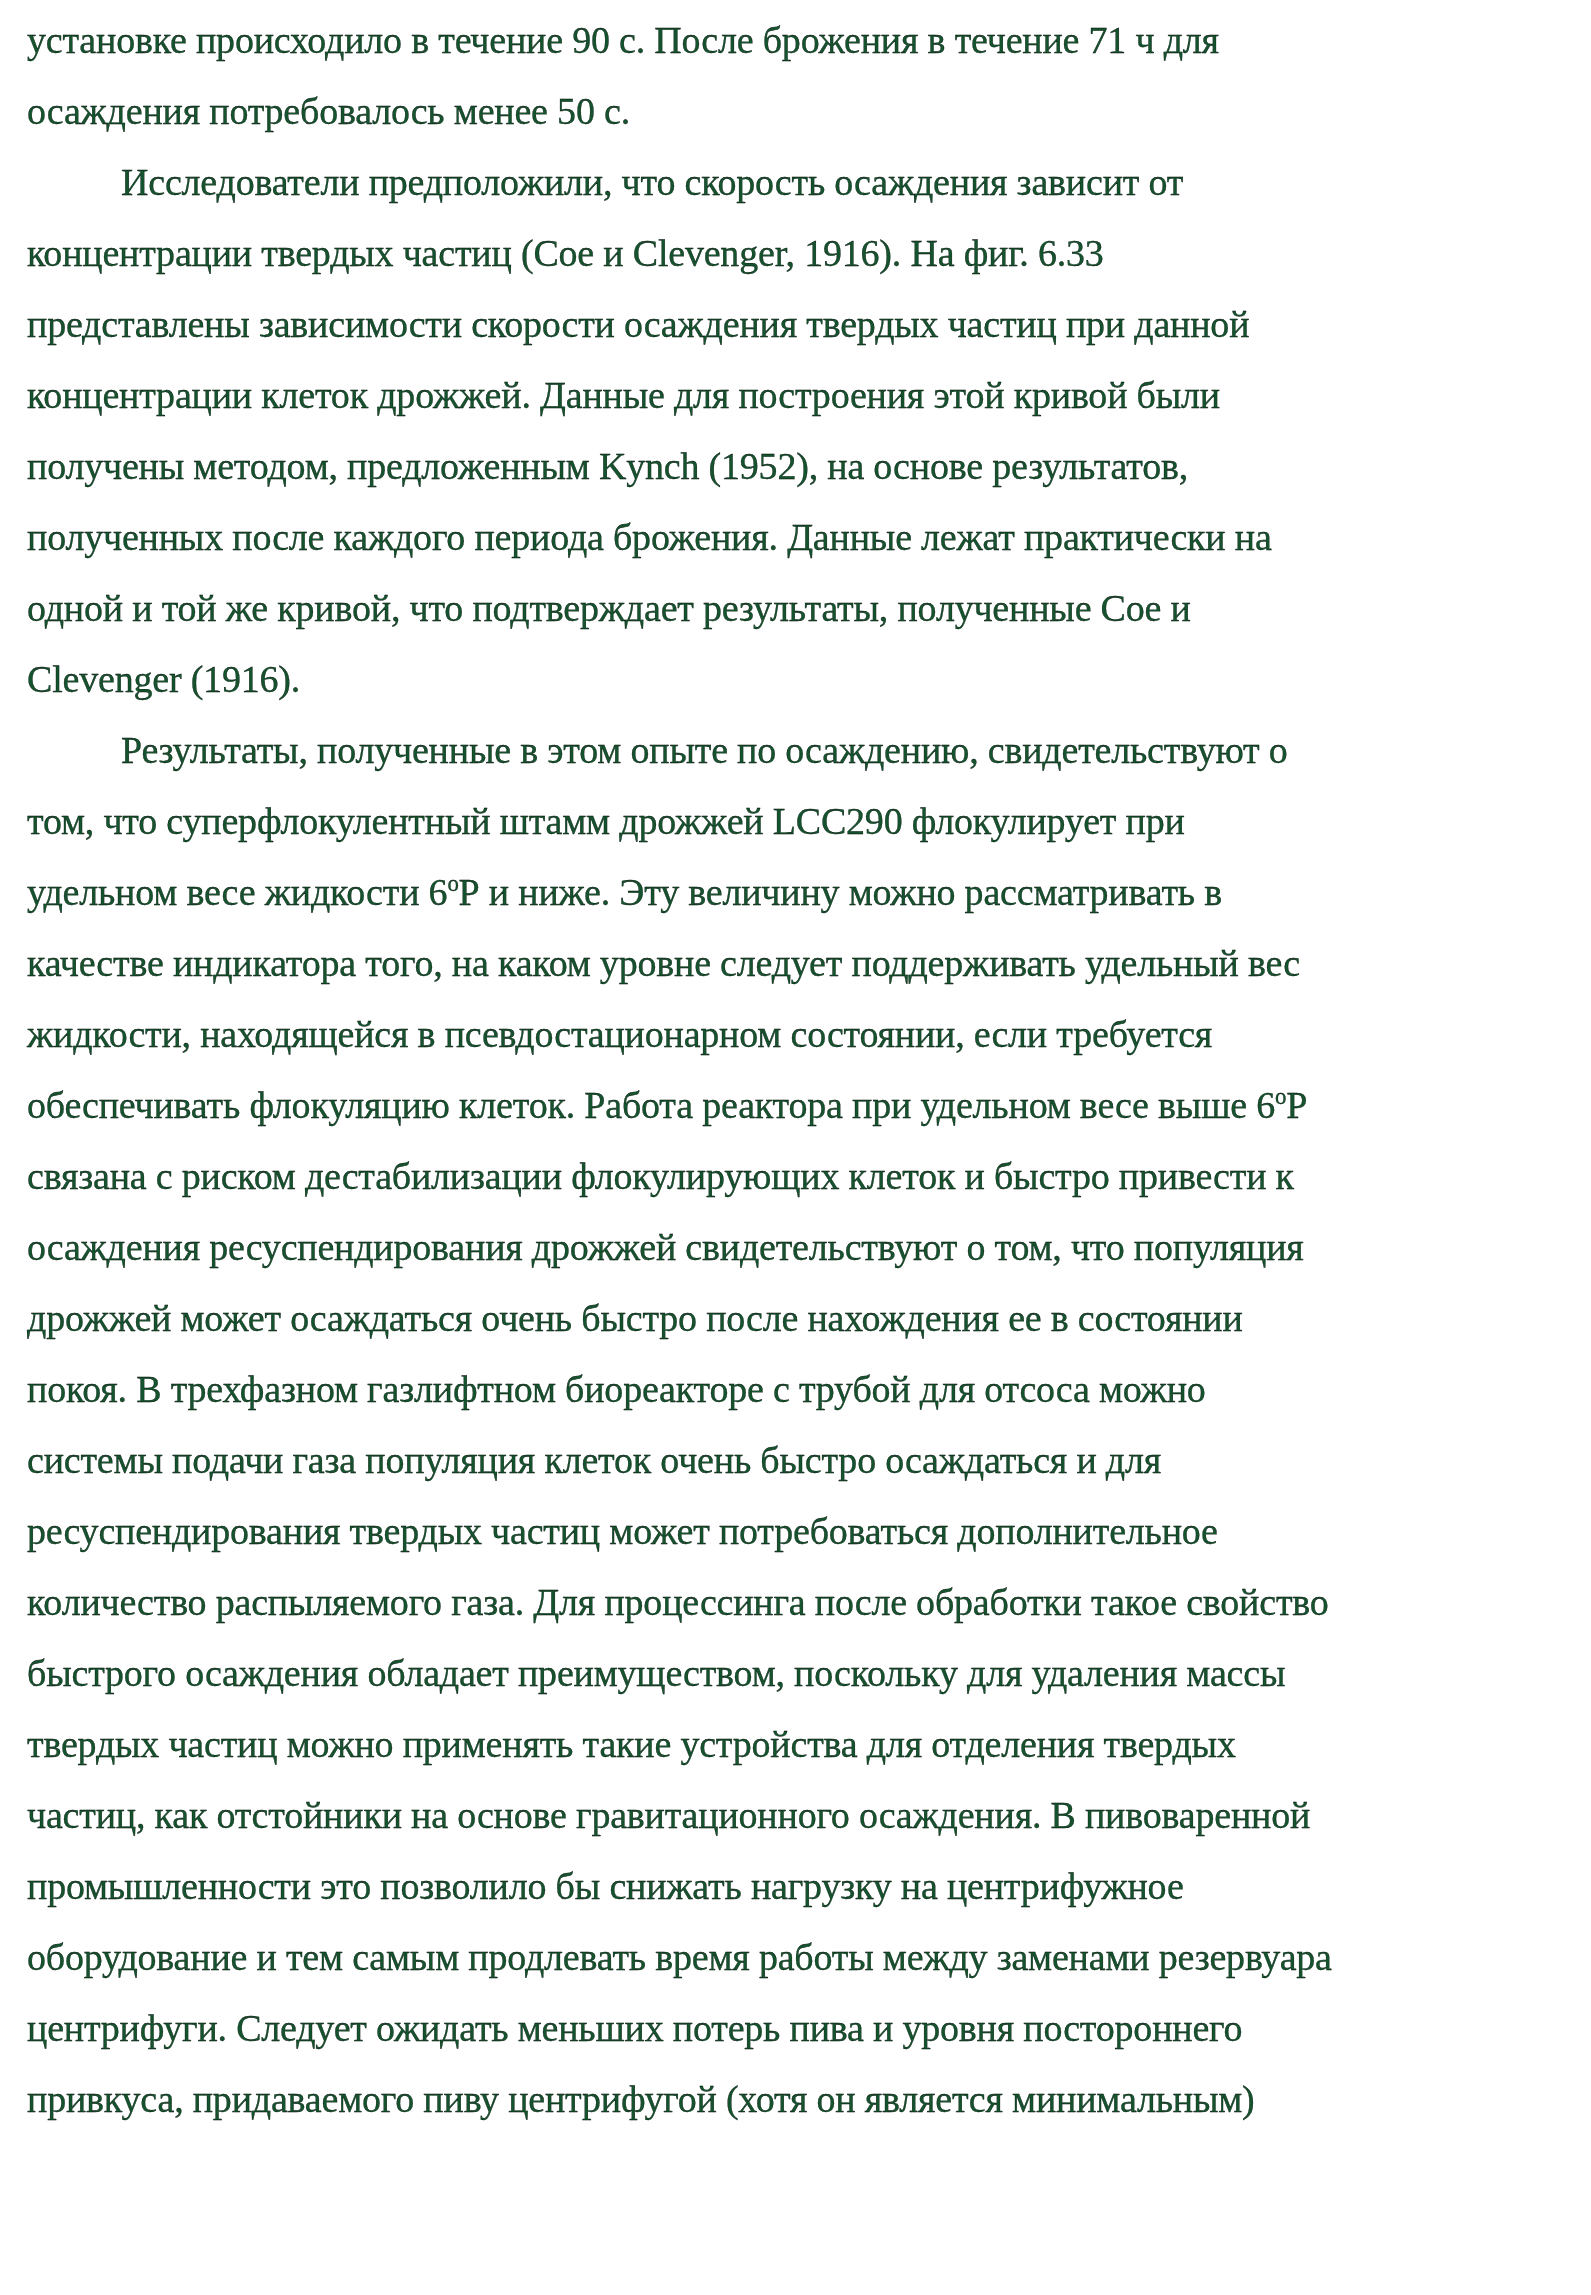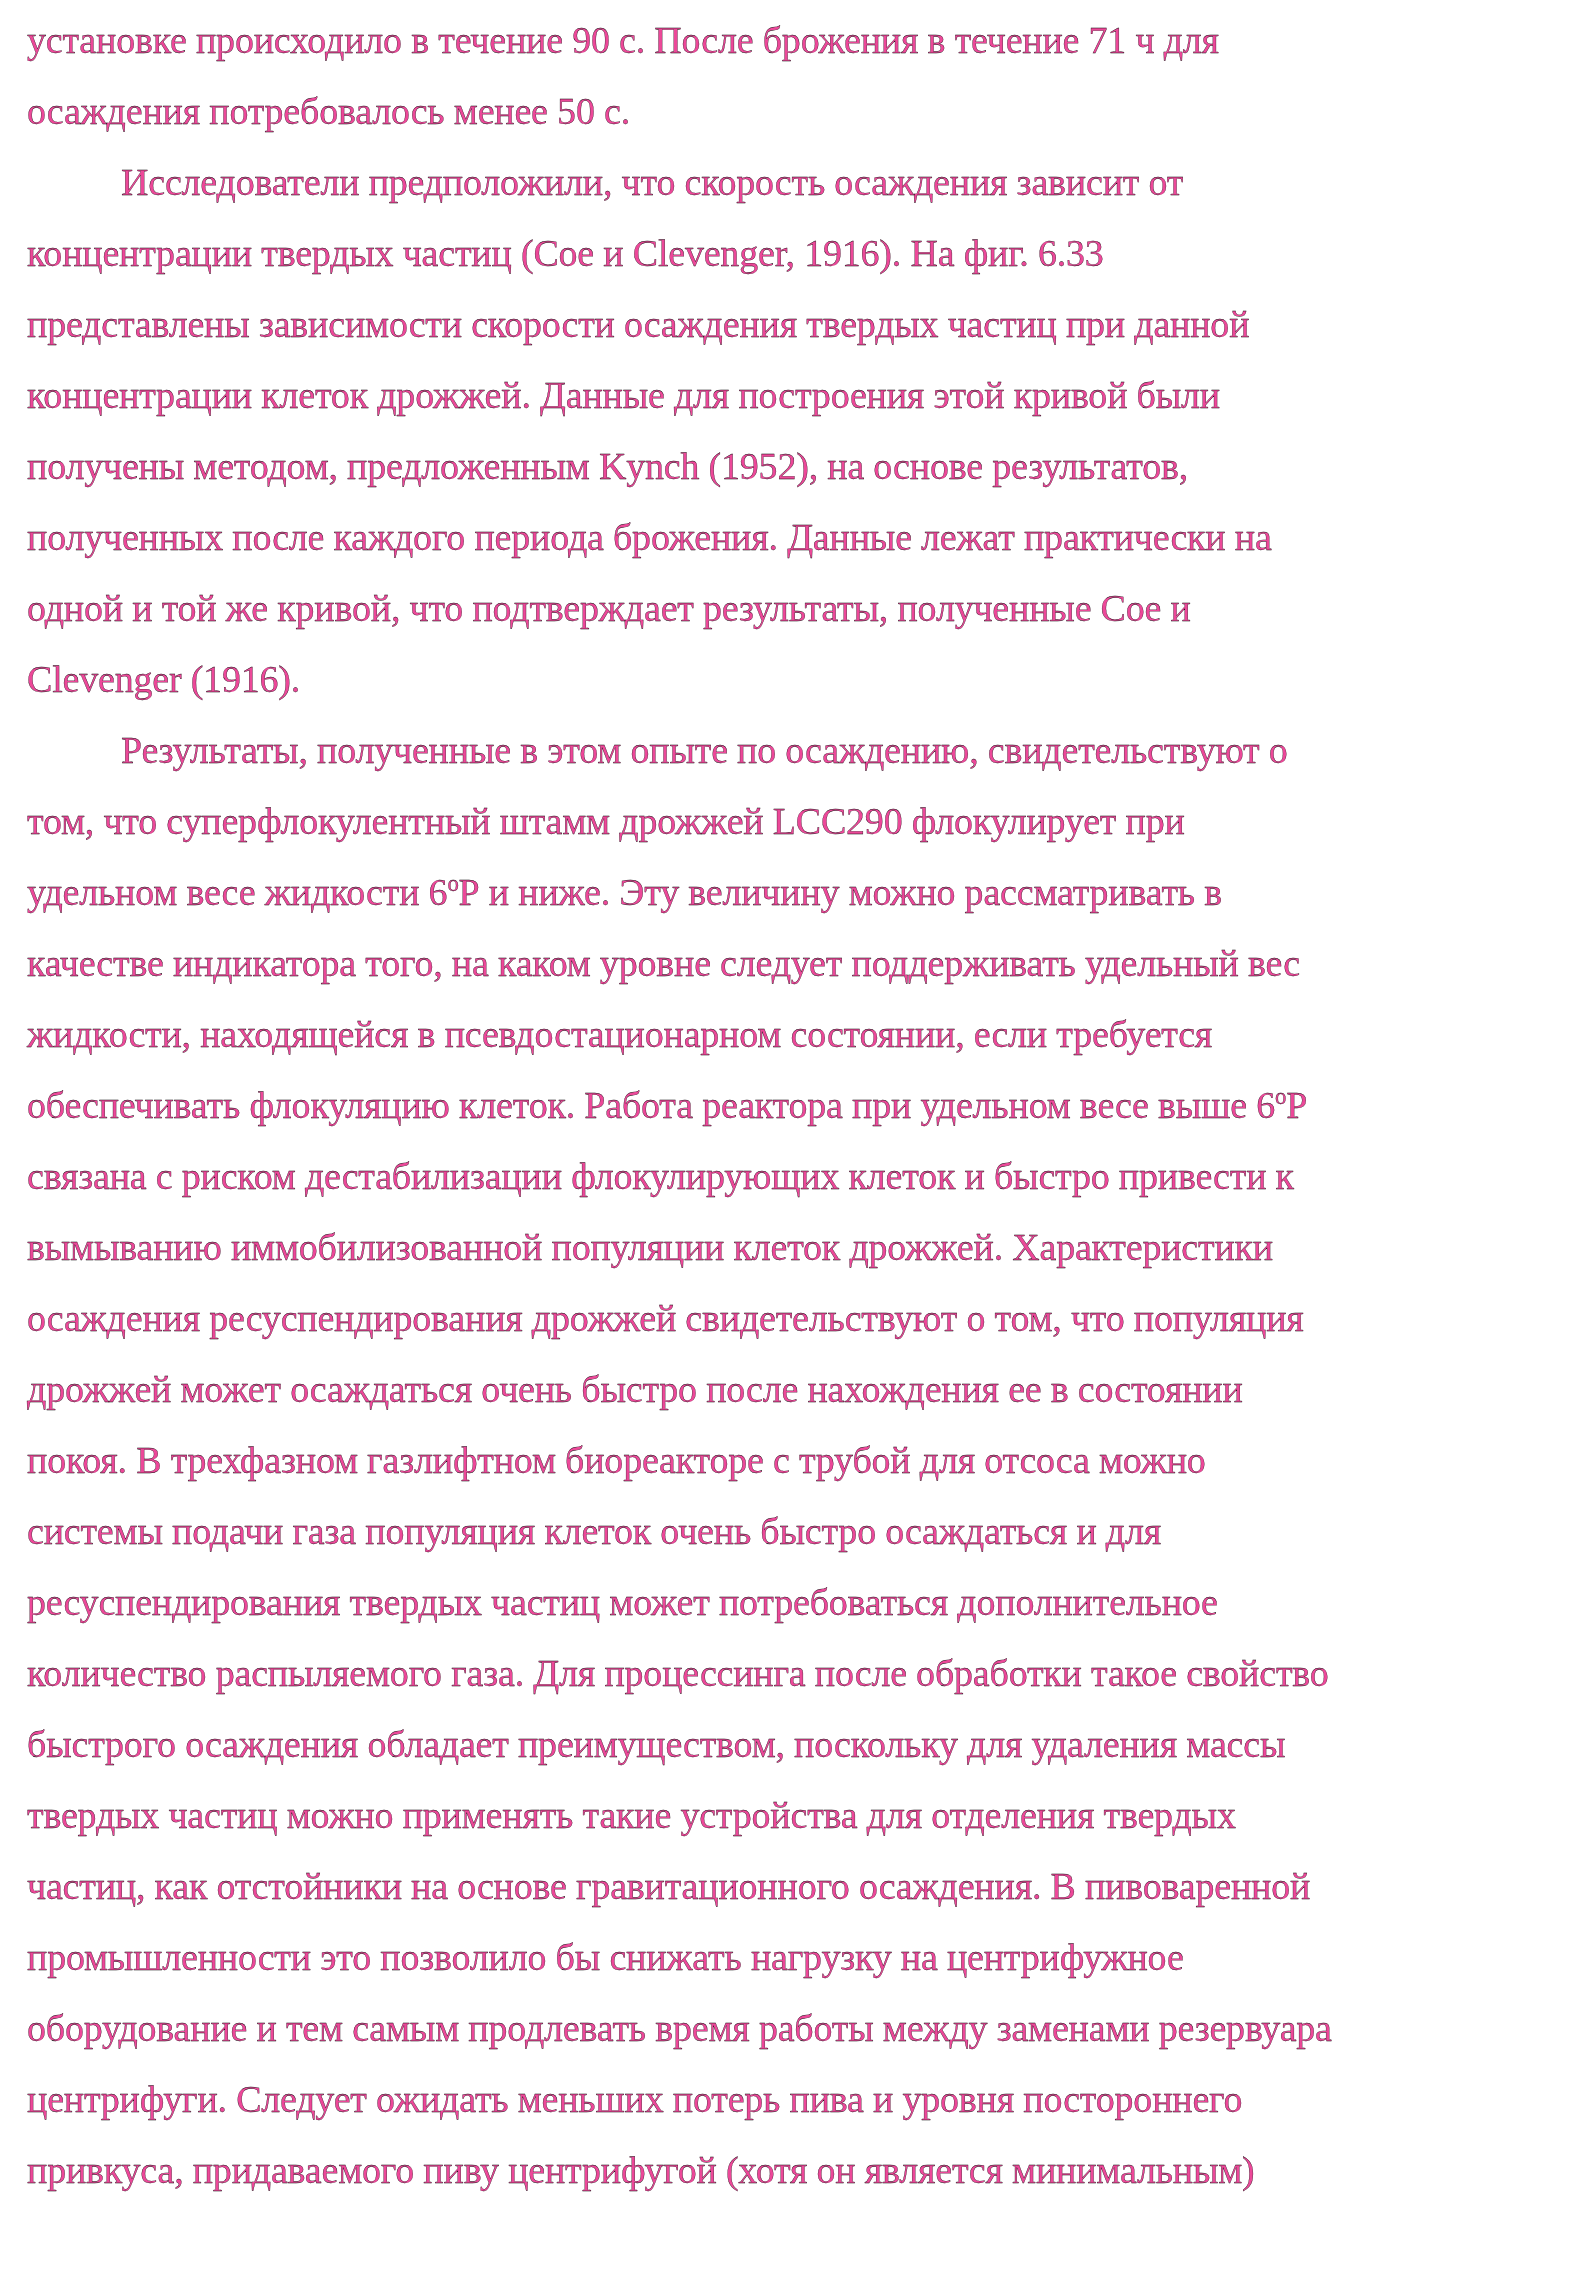--- a/index.html
+++ b/index.html
@@ -16,21 +16,21 @@
   .scan-page {
     position: absolute;
     inset: 0;
     background: #ffffff;
   }
   .text-block {
     position: absolute;
     left: 27px;
     top: 4.9px;
     width: 1544px;
-    color: #ec4899;
+    color: #14532d;
     font-family: "Liberation Serif", "DejaVu Serif", serif;
     font-size: 38px;
     letter-spacing: -0.2px;
     -webkit-text-stroke: 0.3px #000000;
   }
   .line {
     height: 71px;
     line-height: 71px;
     white-space: nowrap;
   }
@@ -60,21 +60,20 @@
       <div class="line"><span>полученных после каждого периода брожения. Данные лежат практически на</span></div>
       <div class="line"><span>одной и той же кривой, что подтверждает результаты, полученные Coe и</span></div>
       <div class="line"><span>Clevenger (1916).</span></div>
       <div class="line indent"><span>Результаты, полученные в этом опыте по осаждению, свидетельствуют о</span></div>
       <div class="line"><span>том, что суперфлокулентный штамм дрожжей LCC290 флокулирует при</span></div>
       <div class="line"><span>удельном весе жидкости 6</span><span class="sup">о</span><span>Р и ниже. Эту величину можно рассматривать в</span></div>
       <div class="line"><span>качестве индикатора того, на каком уровне следует поддерживать удельный вес</span></div>
       <div class="line"><span>жидкости, находящейся в псевдостационарном состоянии, если требуется</span></div>
       <div class="line"><span>обеспечивать флокуляцию клеток. Работа реактора при удельном весе выше 6</span><span class="sup">о</span><span>Р</span></div>
       <div class="line"><span>связана с риском дестабилизации флокулирующих клеток и быстро привести к</span></div>
-      <div class="line"><span>вымыванию иммобилизованной популяции клеток дрожжей. Характеристики</span></div>
       <div class="line"><span>осаждения ресуспендирования дрожжей свидетельствуют о том, что популяция</span></div>
       <div class="line"><span>дрожжей может осаждаться очень быстро после нахождения ее в состоянии</span></div>
       <div class="line"><span>покоя. В трехфазном газлифтном биореакторе с трубой для отсоса можно</span></div>
       <div class="line"><span>системы подачи газа популяция клеток очень быстро осаждаться и для</span></div>
       <div class="line"><span>ресуспендирования твердых частиц может потребоваться дополнительное</span></div>
       <div class="line"><span>количество распыляемого газа. Для процессинга после обработки такое свойство</span></div>
       <div class="line"><span>быстрого осаждения обладает преимуществом, поскольку для удаления массы</span></div>
       <div class="line"><span>твердых частиц можно применять такие устройства для отделения твердых</span></div>
       <div class="line"><span>частиц, как отстойники на основе гравитационного осаждения. В пивоваренной</span></div>
       <div class="line"><span>промышленности это позволило бы снижать нагрузку на центрифужное</span></div>

